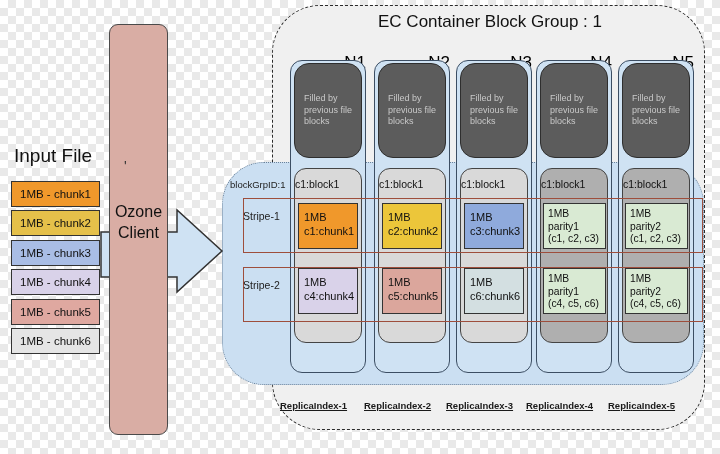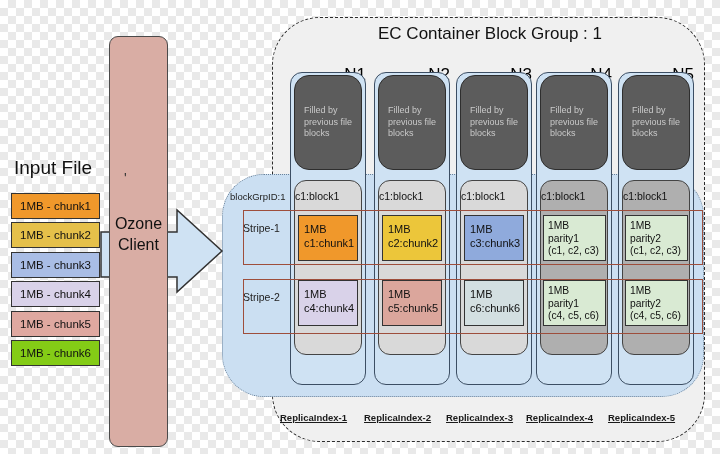--- a/index.html
+++ b/index.html
@@ -5,21 +5,21 @@
   html,body{margin:0;padding:0;}
   body{
     width:720px;height:454px;
     font-family:"Liberation Sans", sans-serif;
     background-color:#ffffff;
     background-image:conic-gradient(#e9e9e9 90deg, #ffffff 90deg 180deg, #e9e9e9 180deg 270deg, #ffffff 270deg);
     background-size:16px 16px;
     position:relative;overflow:hidden;
   }
   #stage{position:absolute;left:0;top:0;width:720px;height:454px;}
-  .abs{position:absolute;box-sizing:border-box;margin-top:12px;}
+  .abs{position:absolute;box-sizing:border-box;}
 
   
   .input-title{left:14px;top:145px;font-size:19px;color:#111;}
   .chunk{left:11px;width:89px;height:26px;border:1px solid #333;
          font-size:11.5px;color:#111;display:flex;align-items:center;justify-content:center;}
   .ozone-bar{left:109px;top:24px;width:59px;height:411px;background:#d9ada4;
              border:1.3px solid #4a4a4a;border-radius:9px;z-index:6;}
   .ozone-label{left:109px;top:201px;width:59px;text-align:center;font-size:16px;
                line-height:21px;color:#111;z-index:7;white-space:pre-line;}
   .ozone-mark{left:124px;top:158px;font-size:14px;color:#333;z-index:7;}
@@ -170,21 +170,21 @@
   <div class="abs rilabel" style="left:446px">ReplicaIndex-3</div>
   <div class="abs rilabel" style="left:526px">ReplicaIndex-4</div>
   <div class="abs rilabel" style="left:608px">ReplicaIndex-5</div>
 
   <div class="abs input-title">Input File</div>
   <div class="abs chunk" style="top: 181px; background: rgb(240, 152, 43);">1MB - chunk1</div>
   <div class="abs chunk" style="top: 210px; background: rgb(229, 192, 74);">1MB - chunk2</div>
   <div class="abs chunk" style="top: 240px; background: rgb(169, 189, 229);">1MB - chunk3</div>
   <div class="abs chunk" style="top: 269px; background: rgb(217, 210, 233);">1MB - chunk4</div>
   <div class="abs chunk" style="top: 299px; background: rgb(223, 168, 160);">1MB - chunk5</div>
-  <div class="abs chunk" style="top: 328px; background: #84cc16;">1MB - chunk6</div>
+  <div class="abs chunk" style="top: 328px; background: #e5e5e5;">1MB - chunk6</div>
 
   <svg id="arrow-svg" width="720" height="454">
     <polygon points="101,232 177,232 177,210 222,251 177,292 177,277 101,277" fill="#cfe2f3" stroke="#333" stroke-width="1.5"></polygon>
   </svg>
 
   <div class="abs ozone-bar"></div>
   <div class="abs ozone-mark">'</div>
   <div class="abs ozone-label">Ozone
 Client</div>
 

